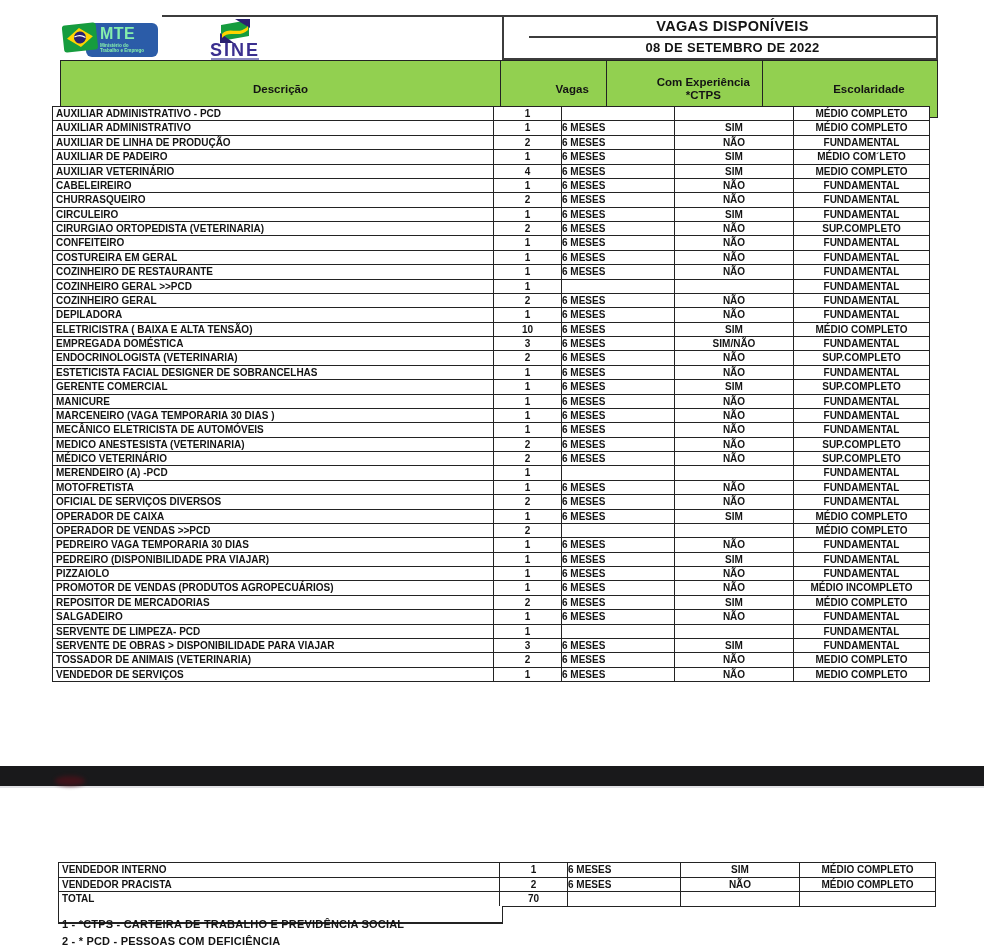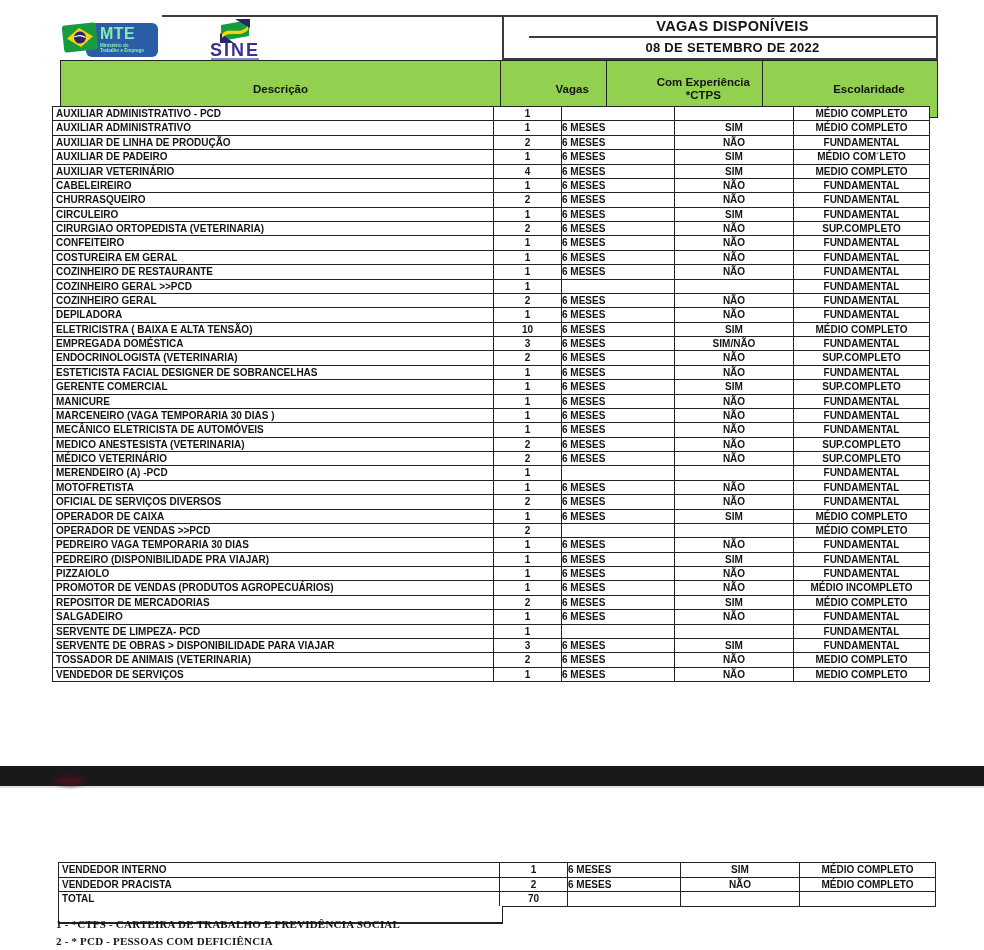--- a/index.html
+++ b/index.html
@@ -100,21 +100,21 @@
     border-top: 1px solid #232323;
   }
   .bottom-table .row { height: 14.7px; }
   .empty-tail-cell {
     width: 445px; height: 18px;
     border-left: 1px solid #232323; border-right: 1px solid #232323; border-bottom: 2px solid #232323;
     background: #fff;
   }
 
   
-  .footnotes { position: absolute; left: 56px; top: 916px; font-family: Liberation Serif, serif; }
+  .footnotes { position: absolute; left: 62px; top: 916px; }
   .footnotes p { font-weight: bold; font-size: 11px; line-height: 16.5px; letter-spacing: 0.2px; }
 </style>
 </head>
 <body style="--header-green: #92d050; --mte-blue: #2b5ca8; --sine-navy: #3b2f8f; --bar-color: #19191b; --flag-green: #169c3e; --flag-yellow: #ffd400; --flag-blue: #2a2170;">
 
 <div class="top-line"></div>
 
 <div class="mte-logo">
   <div class="mte-plate">
     <div class="mte-word">MTE</div>

